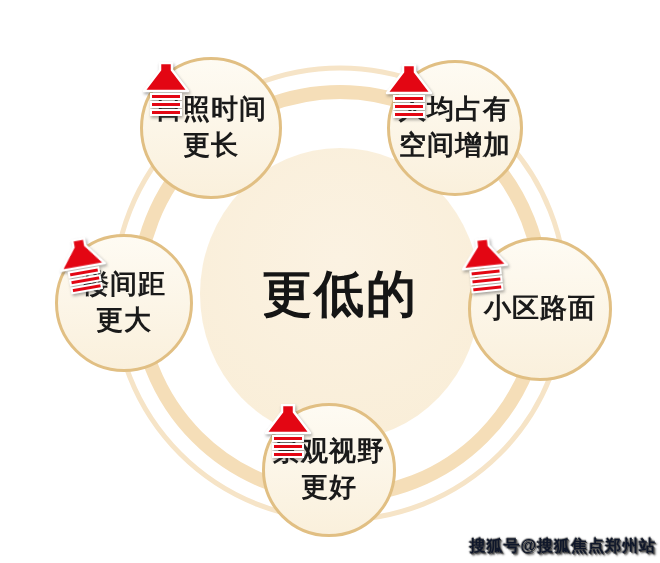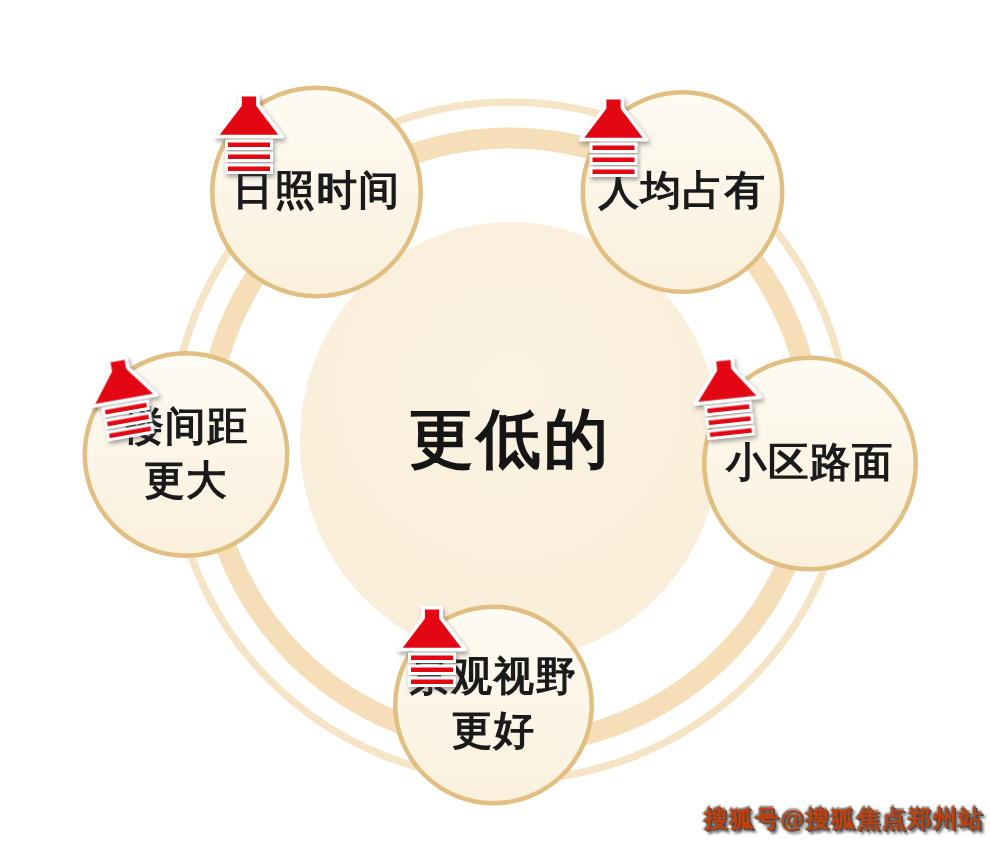--- a/index.html
+++ b/index.html
@@ -9,21 +9,21 @@
   }
   .rings{position:absolute;left:0;top:0;}
   .center-circle{
     position:absolute;left:200px;top:148px;width:280px;height:292px;
     border-radius:50%;
     background:radial-gradient(circle at 50% 38%, #FBF2E2 0%, #F9EDD6 100%);
     display:flex;flex-direction:column;align-items:center;justify-content:center;
     text-align:center;
   }
   .center-circle .line{
-    font-size:43px;font-weight:700;color:#151515;line-height:1.28;letter-spacing:2px;
+    font-size:50px;font-weight:700;color:#151515;line-height:1.28;letter-spacing:2px;
   }
   .node{
     position:absolute;border-radius:50%;
     border:3px solid #E1BF83;
     background:linear-gradient(180deg,#FEFBF3 0%,#FAF0DC 100%);
     display:flex;flex-direction:column;align-items:center;justify-content:center;
     text-align:center;box-sizing:border-box;
   }
   .node .line{
     font-size:27px;font-weight:700;color:#1a1a1a;line-height:1.32;letter-spacing:1px;
@@ -37,44 +37,46 @@
     position:absolute;width:50px;height:58px;
     filter:drop-shadow(1.5px 2px 1.5px rgba(60,60,60,.45));
   }
   .a-sun     {left:141px;top:62px;}
   .a-space   {left:384px;top:64px;}
   .a-spacing {left:58px; top:238px;transform:rotate(-10deg);}
   .a-road    {left:460px;top:238px;transform:rotate(-6deg);}
   .a-view    {left:263px;top:404px;}
   .watermark{
     position:absolute;right:4px;bottom:6px;
-    font-size:16px;font-weight:700;color:#c2410c;letter-spacing:1px;
+    font-size:16px;font-weight:700;color:#0f172a;letter-spacing:1px;
     text-shadow:1px 1px 0 #4a4a4a, 2px 2px 2px rgba(40,40,40,.85), -1px 0 1px rgba(70,70,70,.6), 0 -1px 1px rgba(70,70,70,.6);
   }
 </style>
 </head>
 <body>
 
 <div class="canvas">
 
   <svg class="rings" width="660" height="563" aria-hidden="true">
     <circle cx="340" cy="294" r="226" fill="none" stroke="#F6E4C7" stroke-width="5"></circle>
     <circle cx="340" cy="294" r="202" fill="none" stroke="#F5DEB8" stroke-width="14"></circle>
   </svg>
 
   <div class="center-circle">
     <div class="line">更低的</div>
   </div>
 
   <div class="node n-sun">
     <div class="line">日照时间</div>
+    <div class="line">更长</div>
   </div>
 
   <div class="node n-space">
     <div class="line">人均占有</div>
+    <div class="line">空间增加</div>
   </div>
 
   <div class="node n-spacing">
     <div class="line">楼间距</div>
     <div class="line">更大</div>
   </div>
 
   <div class="node n-road">
     <div class="line">小区路面</div>
   </div>

